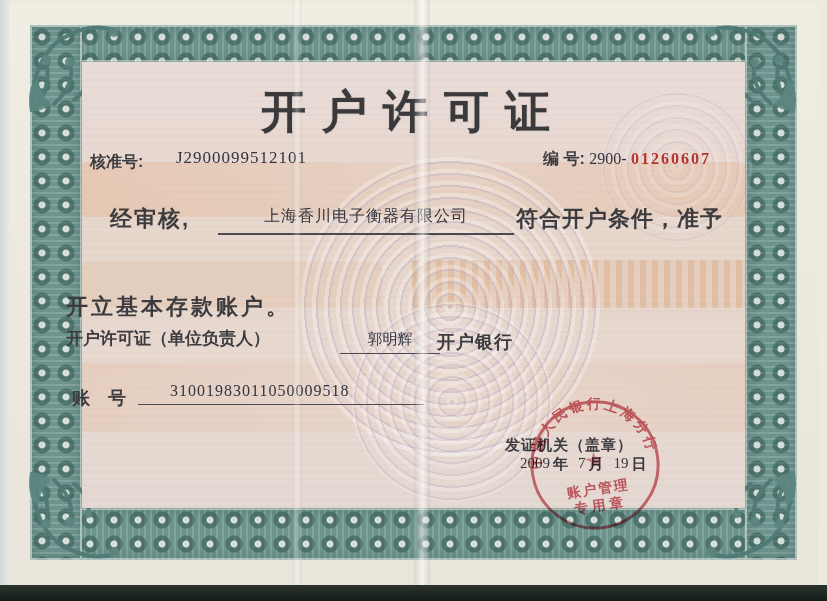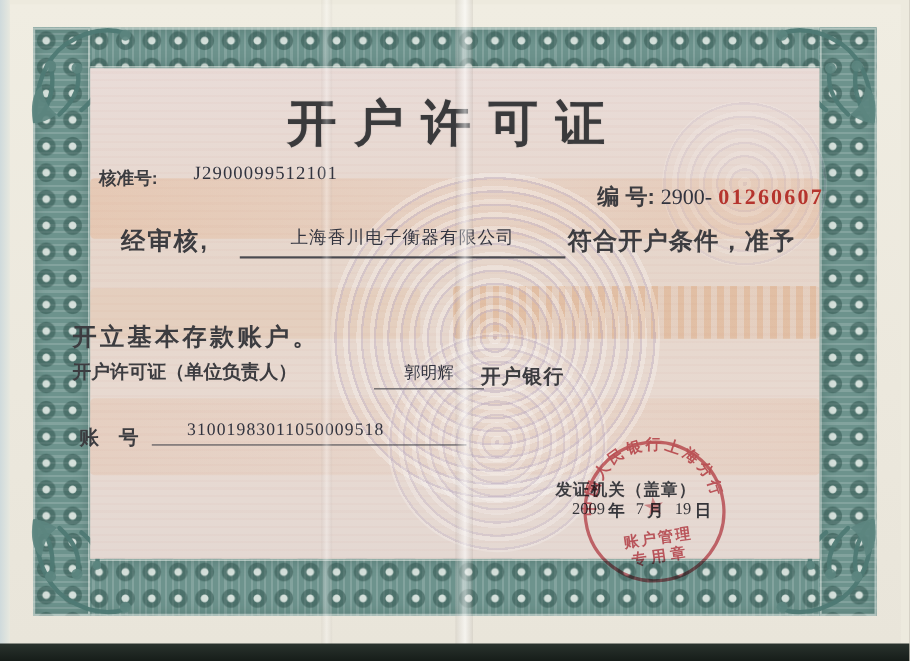--- a/index.html
+++ b/index.html
@@ -62,21 +62,21 @@
   .fold-2{left:292px;width:10px;background:linear-gradient(90deg,rgba(110,100,95,.06),rgba(255,255,255,.30),rgba(110,100,95,.06));}
   
   .abs{position:absolute;}
   .title{left:0;top:82px;width:827px;text-align:center;
     font-family:"Liberation Serif",serif;font-weight:bold;font-size:45px;
     letter-spacing:16px;color:#3a3a3c;text-shadow:0 0 1px rgba(60,60,60,.5);}
   .lbl{font-weight:bold;color:#3c3c40;}
   .val{font-family:"Liberation Serif",serif;color:#32343f;}
   .approval-label{left:90px;top:152px;font-size:16px;}
   .approval-value{left:176px;top:148px;font-size:17px;letter-spacing:1px;}
-  .serial{left:543px;top:149px;font-size:20px;margin-top:16px;}
+  .serial{left:543px;top:149px;font-size:16px;}
   .serial .lbl{font-weight:bold;}
   .serial-red{color:#b5342e;font-family:"Liberation Serif",serif;font-weight:bold;letter-spacing:2px;}
   .reviewed{left:110px;top:204px;font-size:22px;letter-spacing:2px;}
   .company-line{left:218px;top:206px;width:296px;text-align:center;border-bottom:2px solid #4a4a50;padding-bottom:6px;}
   .company-line span{font-size:16px;letter-spacing:1px;}
   .qualifies{left:516px;top:204px;font-size:22px;letter-spacing:1px;}
   .account-type{left:66px;top:259px;font-size:22px;letter-spacing:3px;margin-top:33px;}
   .legalrep-label{left:66px;top:327px;font-size:17px;}
   .legalrep-line{left:340px;top:330px;width:100px;text-align:center;border-bottom:1.5px solid #4a4a50;padding-bottom:4px;font-size:15px;}
   .bank-label{left:437px;top:330px;font-size:18px;letter-spacing:1px;}

